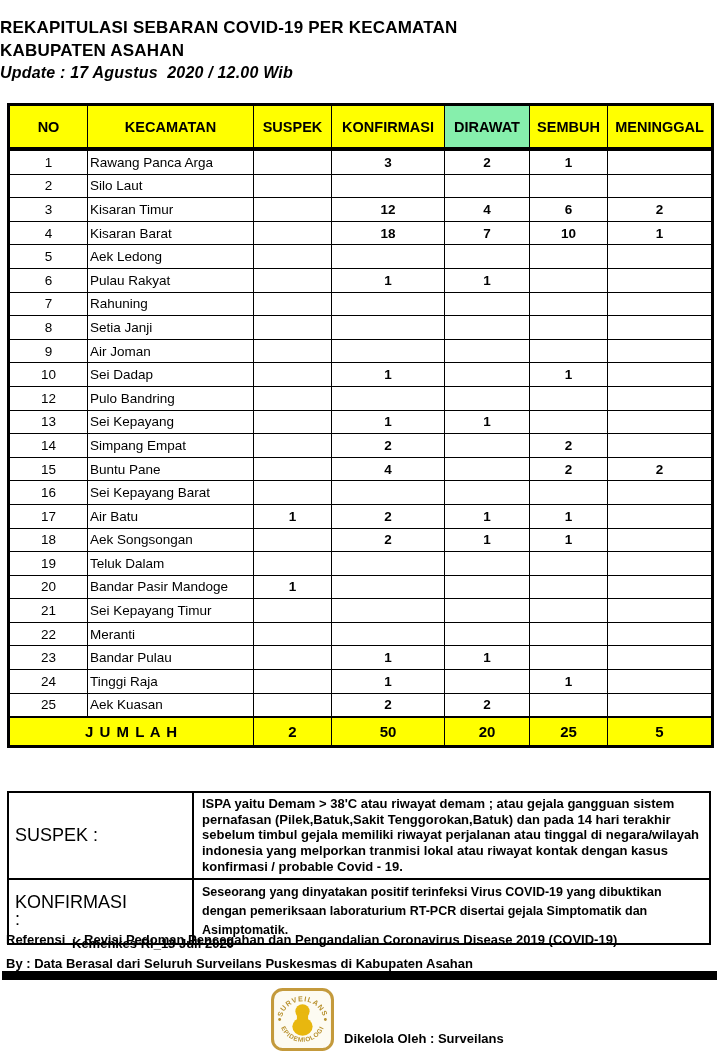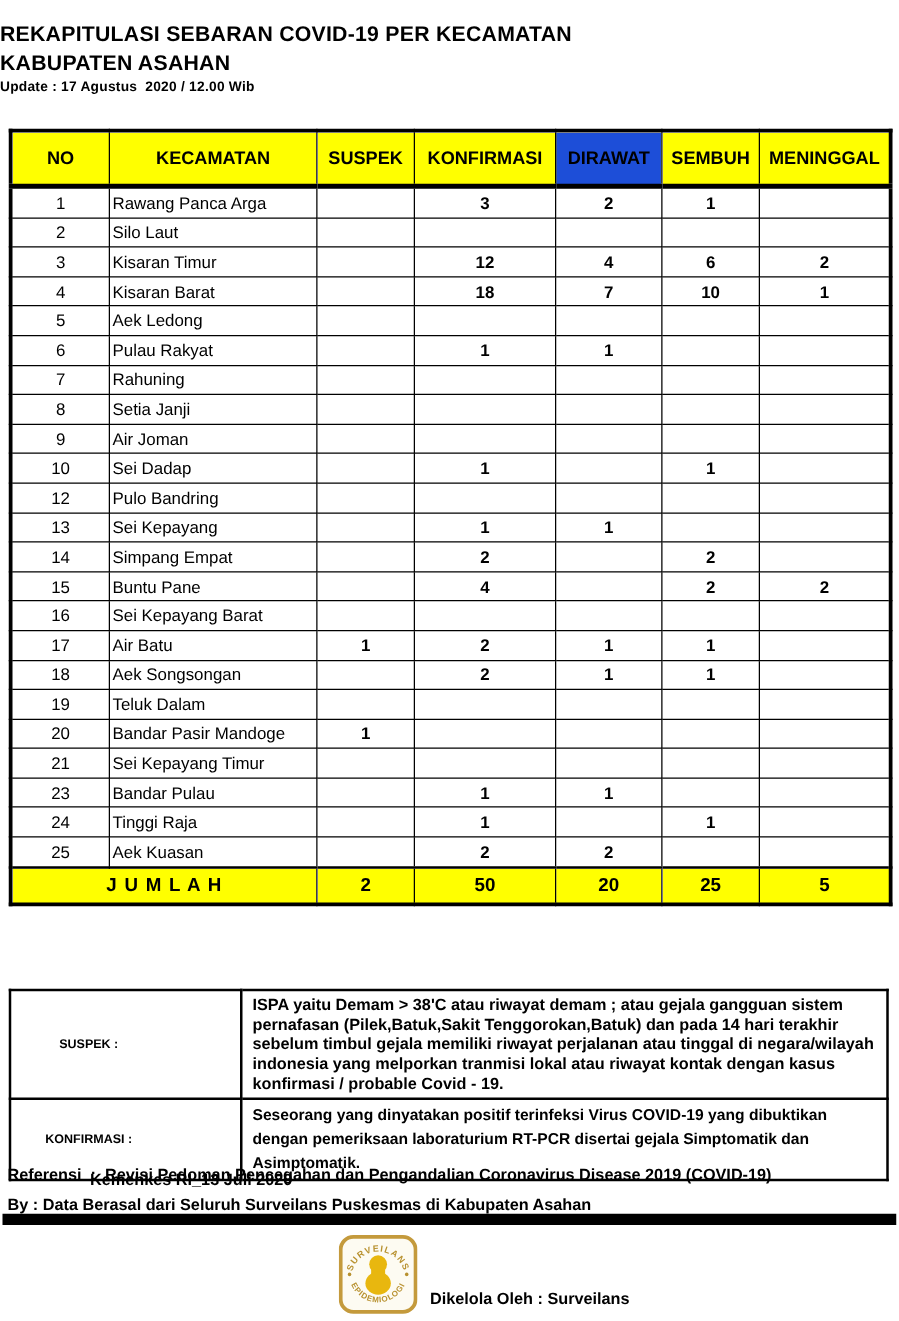--- a/index.html
+++ b/index.html
@@ -5,21 +5,21 @@
   html,body{margin:0;padding:0;}
   body{
     width:719px;height:1057px;background:#ffffff;color:#000;
     font-family:"Liberation Sans",sans-serif;position:relative;overflow:hidden;
   }
   .abs{position:absolute;}
   
   .title-line{left:0;width:568px;text-align:left;font-weight:bold;font-size:17px;letter-spacing:.2px;white-space:pre;}
   .title-1{top:18px;}
   .title-2{top:41px;}
-  .title-update{top:64px;font-size:11px;}
+  .title-update{top:64px;font-style:italic;font-size:16px;}
   
   table.main{
     position:absolute;top:103px;left:7px;width:704px;
     border-collapse:collapse;table-layout:fixed;border:3px solid #000;
   }
   .main th,.main td{border:1.5px solid #000;padding:0 2px;overflow:hidden;white-space:nowrap;}
   .main thead th{
     height:41px;font-size:14.5px;font-weight:bold;text-align:center;
     border-bottom:4px solid #000000;
   }
@@ -31,21 +31,21 @@
     height:27px;font-weight:bold;font-size:15px;text-align:center;
     border-top:2.5px solid #000;
   }
   .total-label{letter-spacing:1px;}
   
   table.notes{
     position:absolute;top:791px;left:7px;width:704px;
     border-collapse:collapse;table-layout:fixed;border:2.5px solid #000;
   }
   .notes td{border:2px solid #000;vertical-align:middle;}
-  .notes .label-cell{width:171px;font-weight:bold;font-size:10px;padding:2px 6px;text-align:center;}
+  .notes .label-cell{width:171px;font-weight:normal;font-size:18px;padding:2px 6px;}
   .notes .label-cell .inner{width:112px;line-height:17px;}
   .notes .text-cell{font-weight:bold;padding:3px 8px;}
   .row-suspek .text-cell{font-size:13px;line-height:15.7px;height:62px;}
   .row-konfirmasi .text-cell{font-size:12.5px;line-height:19px;height:48px;}
   
   .ref-line{font-weight:bold;font-size:13px;white-space:pre;}
   .ref-1{top:916px;left:6px;margin-top:16px;}
   .ref-2{top:936px;left:72px;}
   .by-line{top:956px;left:6px;}
   .black-bar{top:971px;left:2px;width:715px;height:9px;background:#000;}
@@ -69,21 +69,21 @@
       <col style="width: 85px;">
       <col style="width: 78px;">
       <col style="width: 105px;">
     </colgroup>
   <thead>
       <tr style="background: rgb(255, 255, 0);">
         <th style="background: rgb(255, 255, 0);">NO</th>
         <th style="background: rgb(255, 255, 0);">KECAMATAN</th>
         <th style="background: rgb(255, 255, 0);">SUSPEK</th>
         <th style="background: rgb(255, 255, 0);">KONFIRMASI</th>
-        <th style="background: #1d4ed8;">DIRAWAT</th>
+        <th style="background: #86efac;">DIRAWAT</th>
         <th style="background: rgb(255, 255, 0);">SEMBUH</th>
         <th style="background: rgb(255, 255, 0);">MENINGGAL</th>
       </tr>
     </thead>
   <tbody>
       <tr>
         <td class="c-no">1</td>
         <td class="c-kec">Rawang Panca Arga</td>
         <td class="c-num"></td>
         <td class="c-num">3</td>
@@ -249,20 +249,29 @@
         <td class="c-kec">Bandar Pasir Mandoge</td>
         <td class="c-num">1</td>
         <td class="c-num"></td>
         <td class="c-num"></td>
         <td class="c-num"></td>
         <td class="c-num"></td>
       </tr>
       <tr>
         <td class="c-no">21</td>
         <td class="c-kec">Sei Kepayang Timur</td>
+        <td class="c-num"></td>
+        <td class="c-num"></td>
+        <td class="c-num"></td>
+        <td class="c-num"></td>
+        <td class="c-num"></td>
+      </tr>
+      <tr>
+        <td class="c-no">22</td>
+        <td class="c-kec">Meranti</td>
         <td class="c-num"></td>
         <td class="c-num"></td>
         <td class="c-num"></td>
         <td class="c-num"></td>
         <td class="c-num"></td>
       </tr>
       <tr>
         <td class="c-no">23</td>
         <td class="c-kec">Bandar Pulau</td>
         <td class="c-num"></td>

